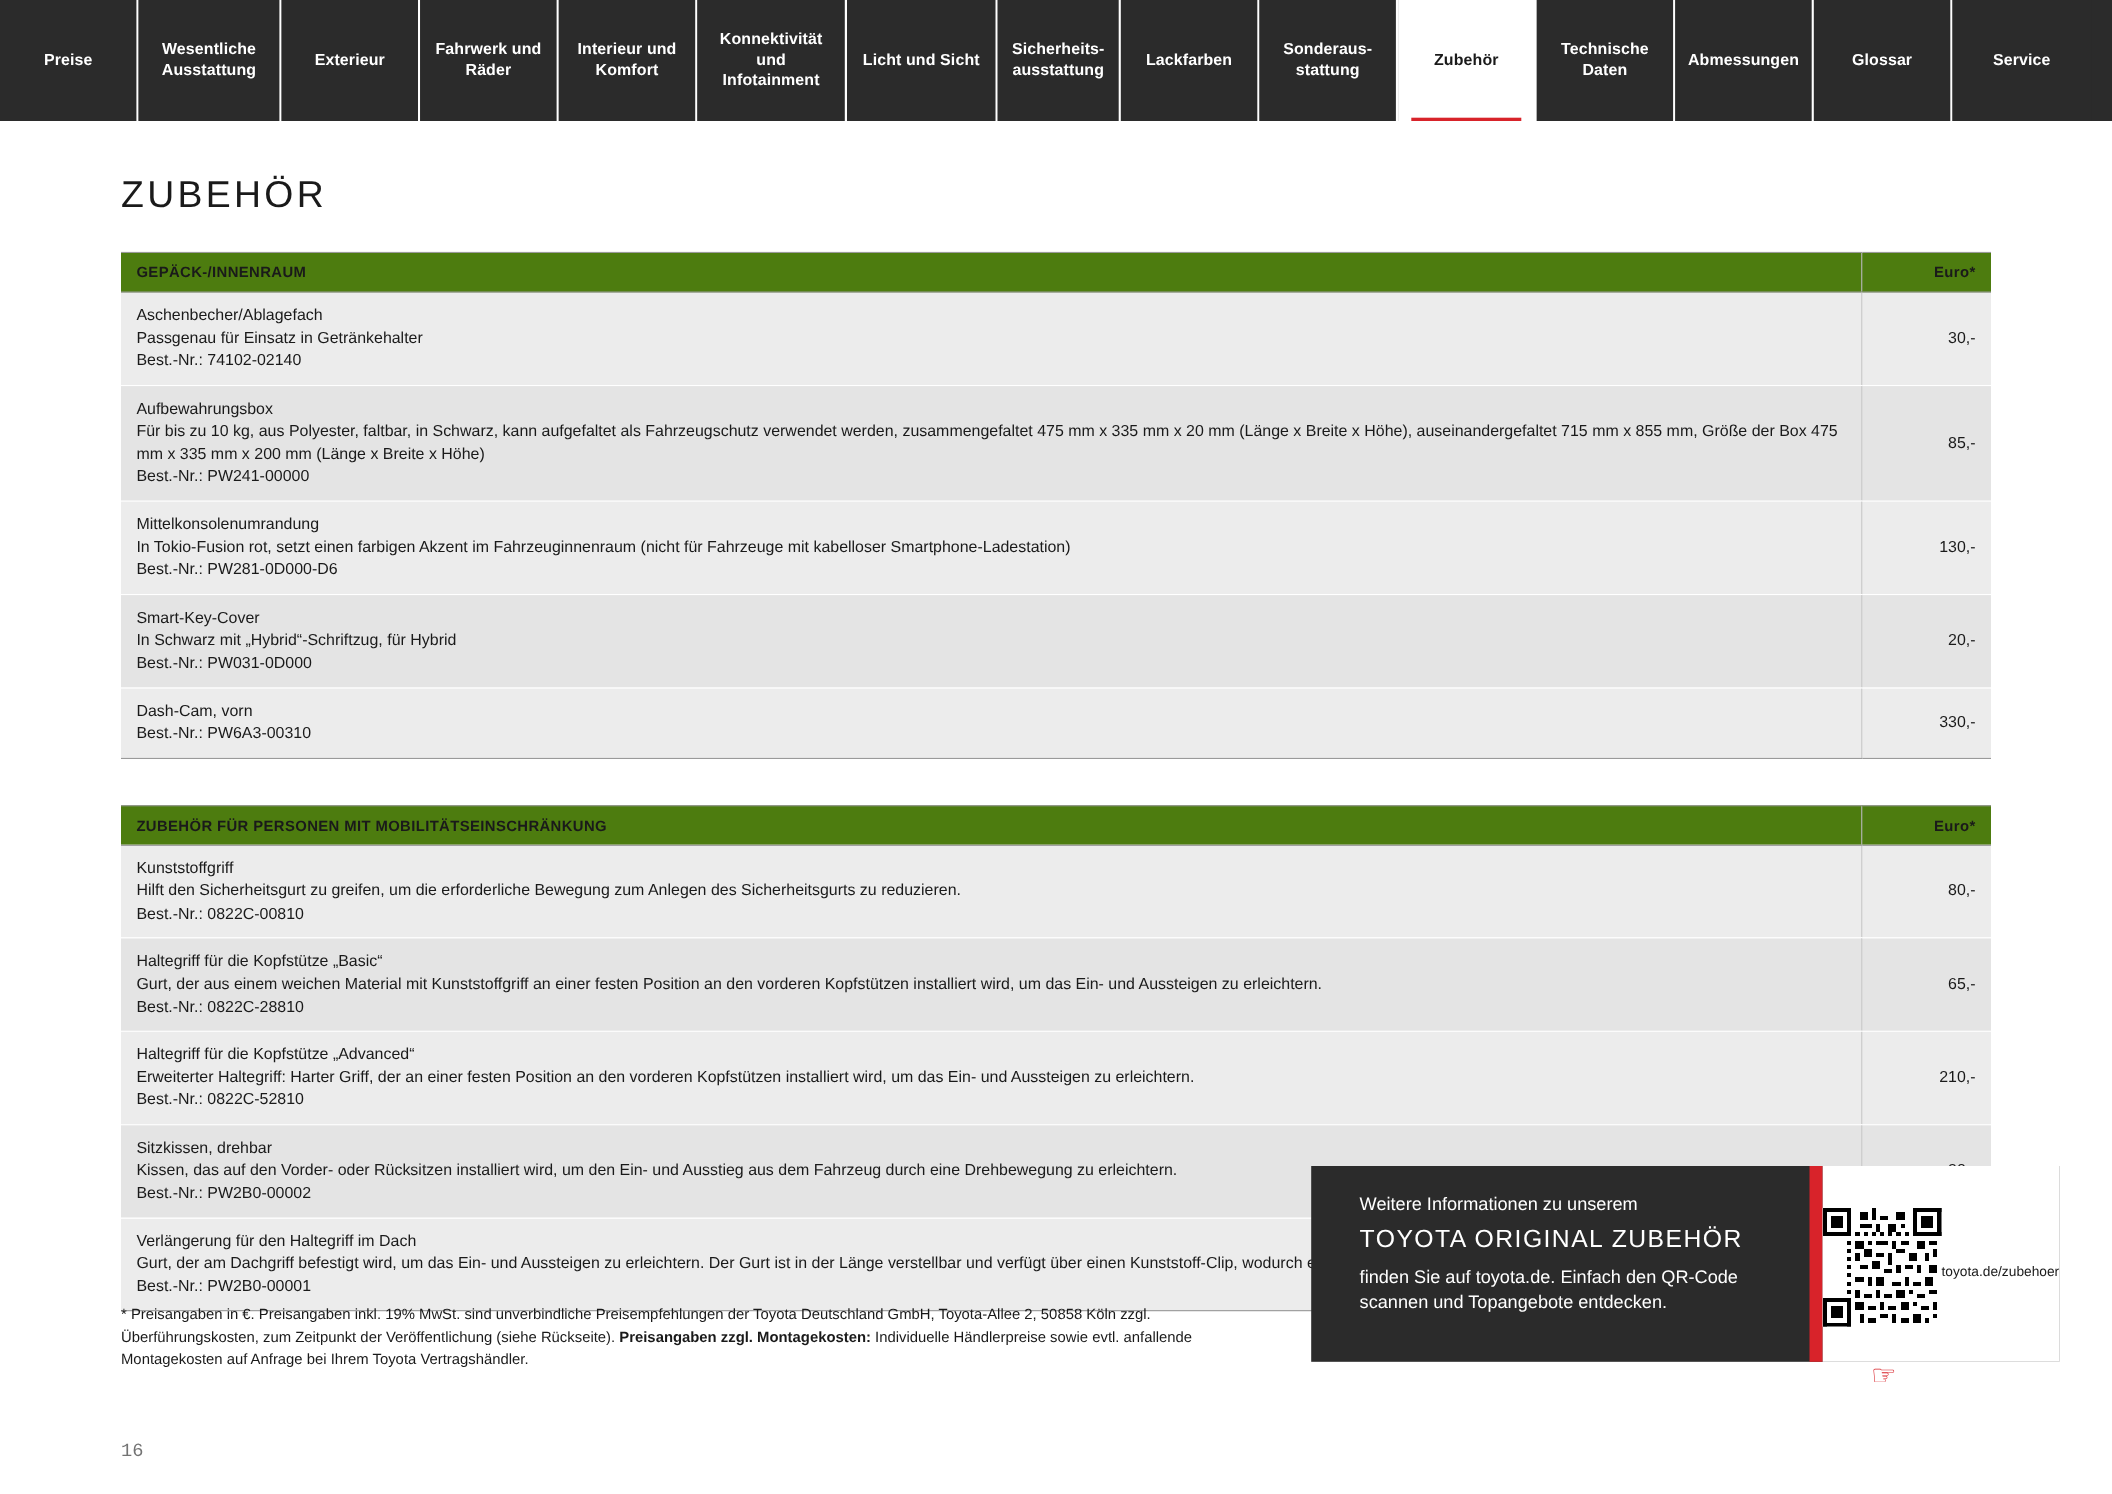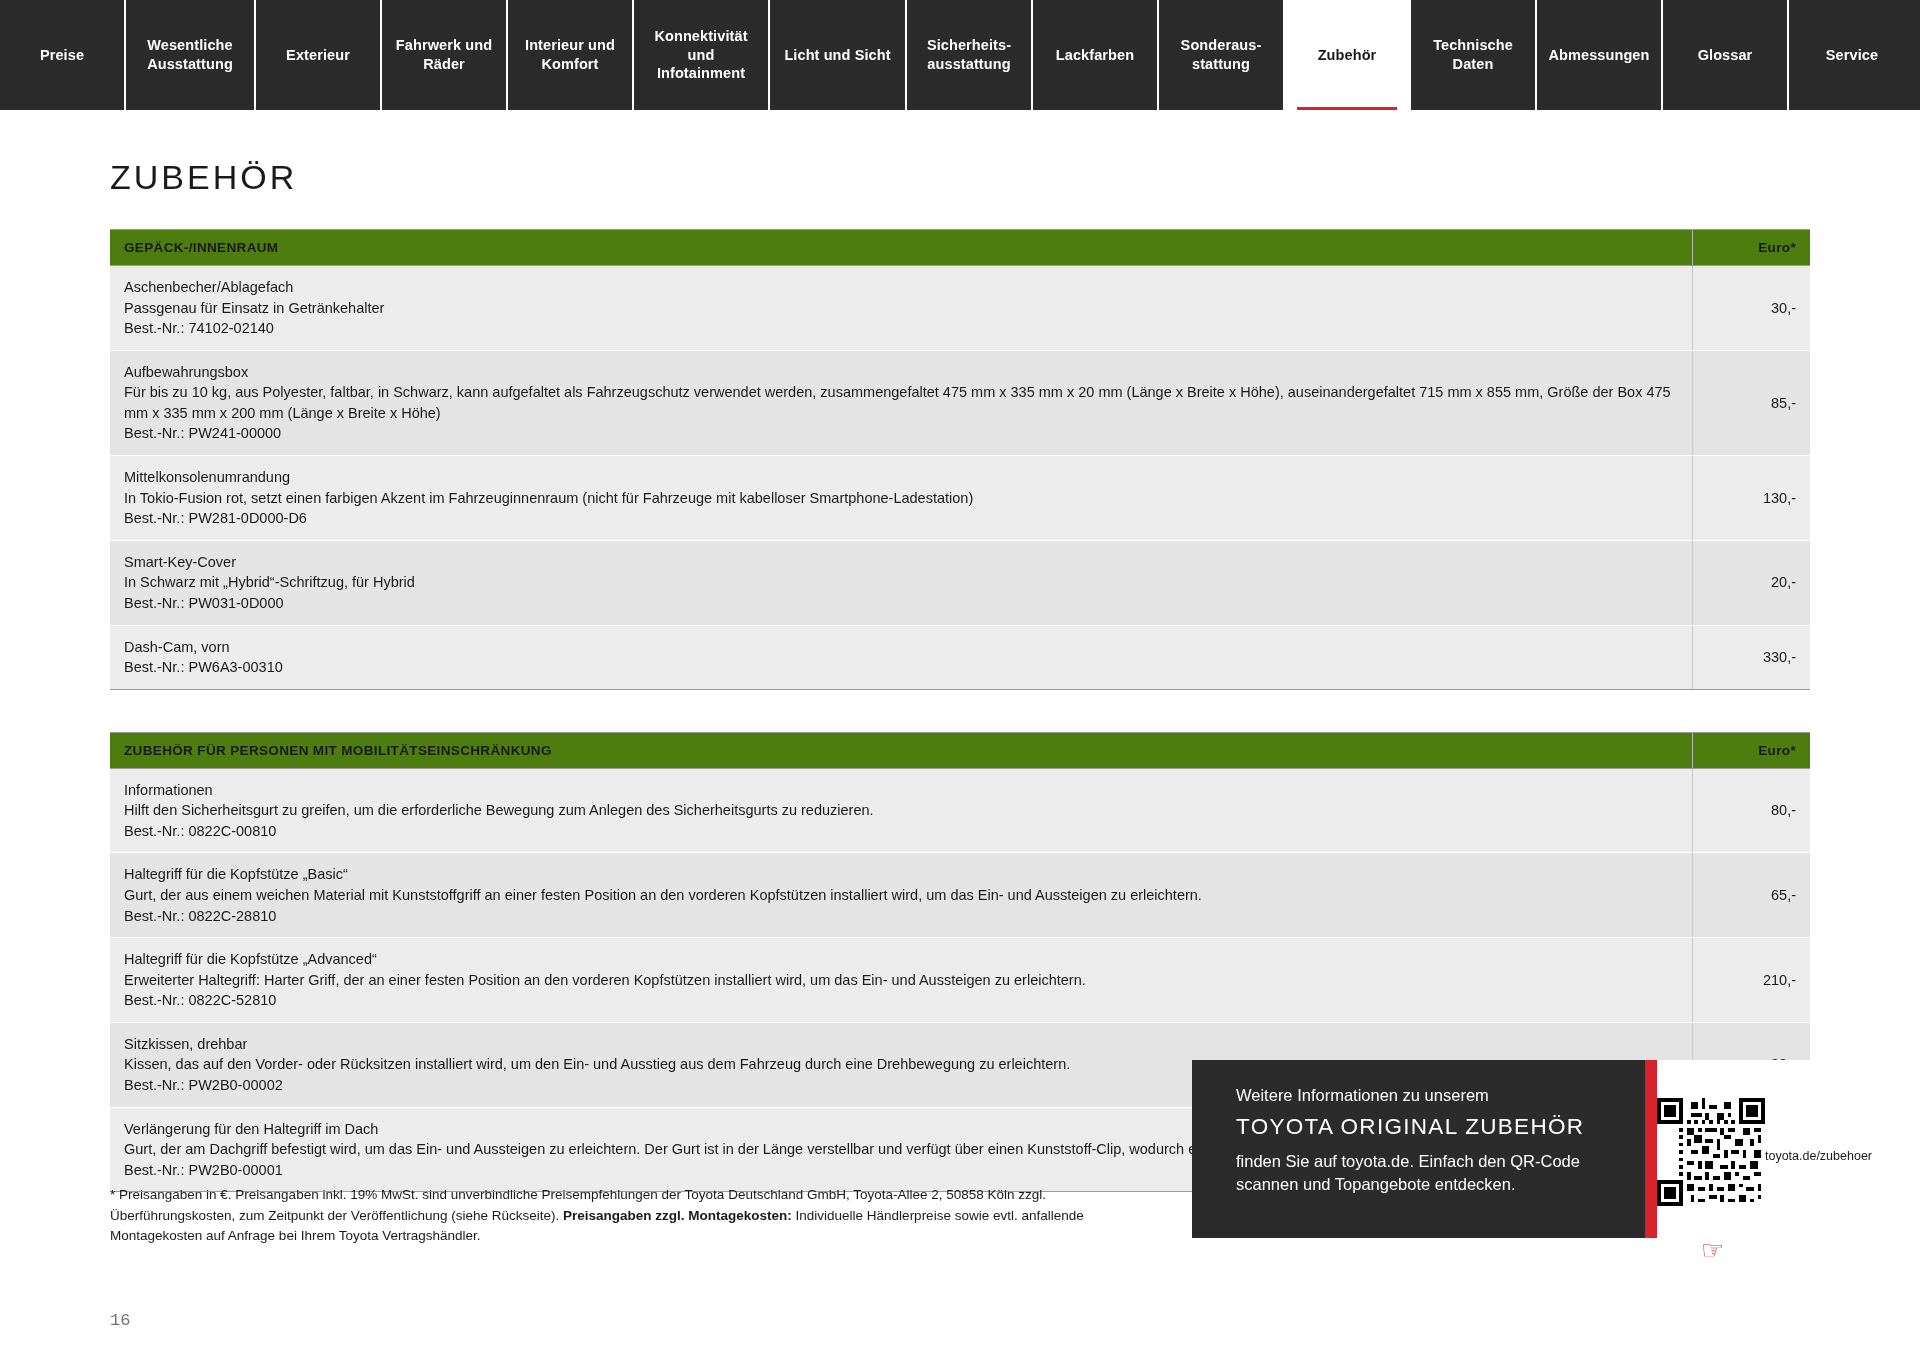--- a/index.html
+++ b/index.html
@@ -209,21 +209,21 @@
 <div class="page">
 
   <div class="navbar" id="navbar">
       <div class="nav-item" style="width: 126px;">Preise</div>
       <div class="nav-item" style="width: 130px;">Wesentliche Ausstattung</div>
       <div class="nav-item" style="width: 126px;">Exterieur</div>
       <div class="nav-item" style="width: 126px;">Fahrwerk und Räder</div>
       <div class="nav-item" style="width: 126px;">Interieur und Komfort</div>
       <div class="nav-item" style="width: 136px;">Konnektivität und Infotainment</div>
       <div class="nav-item" style="width: 137px;">Licht und Sicht</div>
-      <div class="nav-item" style="width: 126px;">Sicherheits-ausstattung</div>
+      <div class="nav-item" style="width: 112px;">Sicherheits-ausstattung</div>
       <div class="nav-item" style="width: 126px;">Lackfarben</div>
       <div class="nav-item" style="width: 126px;">Sonderaus-stattung</div>
       <div class="nav-item active" style="width: 126px;">Zubehör</div>
       <div class="nav-item" style="width: 126px;">Technische Daten</div>
       <div class="nav-item" style="width: 126px;">Abmessungen</div>
       <div class="nav-item" style="width: 126px;">Glossar</div>
       <div class="nav-item" style="width: 126px;">Service</div>
     </div>
 
   <div class="content">
@@ -290,21 +290,21 @@
         </colgroup>
       <thead>
         <tr>
           <th>ZUBEHÖR FÜR PERSONEN MIT MOBILITÄTSEINSCHRÄNKUNG</th>
           <th class="price-h">Euro*</th>
         </tr>
       </thead>
       <tbody id="tbody-1">
           <tr>
             <td>
-              <span class="item-name">Informationen</span>
+              <span class="item-name">Kunststoffgriff</span>
               <span class="item-desc">Hilft den Sicherheitsgurt zu greifen, um die erforderliche Bewegung zum Anlegen des Sicherheitsgurts zu reduzieren.</span>
               <span class="item-order">Best.-Nr.: 0822C-00810</span>
             </td>
             <td class="price">80,-</td>
           </tr>
           <tr>
             <td>
               <span class="item-name">Haltegriff für die Kopfstütze „Basic“</span>
               <span class="item-desc">Gurt, der aus einem weichen Material mit Kunststoffgriff an einer festen Position an den vorderen Kopfstützen installiert wird, um das Ein- und Aussteigen zu erleichtern.</span>
               <span class="item-order">Best.-Nr.: 0822C-28810</span>

